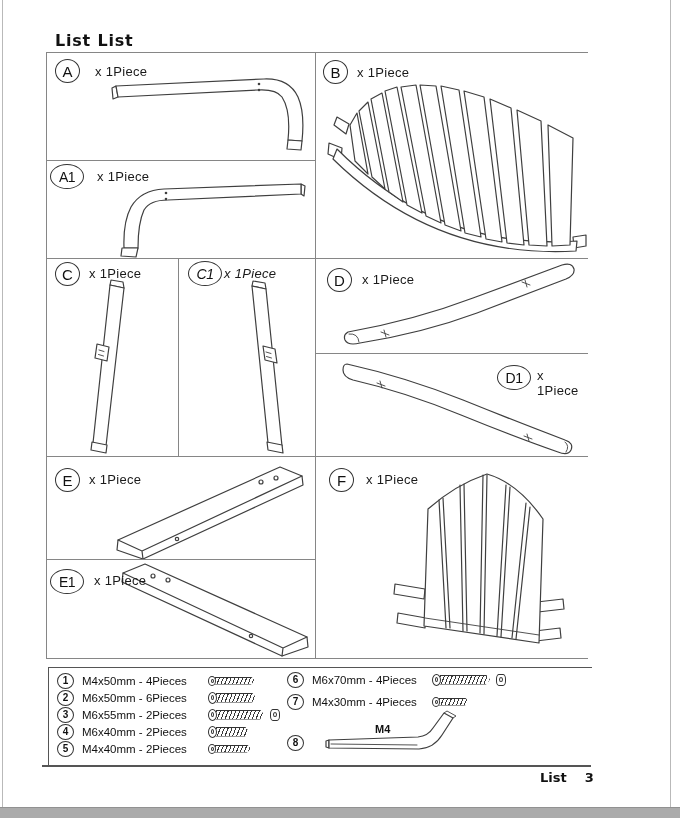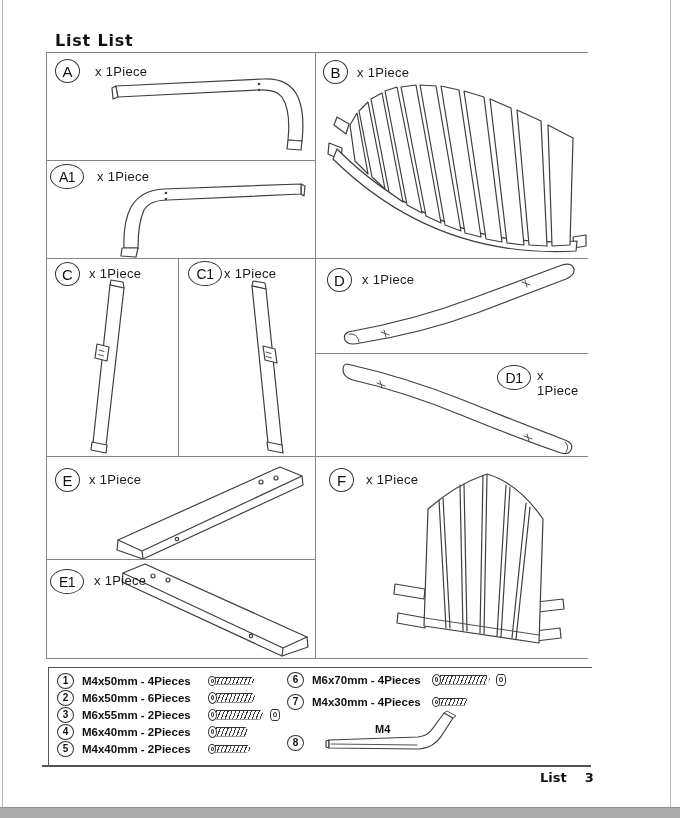--- a/index.html
+++ b/index.html
@@ -24,21 +24,21 @@
   .art .f{fill:#ffffff;}
   .art .dot{fill:#3f3f3f;stroke:none;}
   .art .thin{stroke-width:0.9;}
   
   .hwbox{position:absolute;left:48px;top:667px;width:543px;height:99px;
          border-top:1.5px solid #555;border-left:1.5px solid #555;}
   .hw-row{position:absolute;display:flex;align-items:center;gap:8px;height:17px;}
   .hw-num{box-sizing:border-box;width:17px;height:16px;border:1.2px solid #333;border-radius:50%;
           display:flex;align-items:center;justify-content:center;
           font-size:10px;font-weight:bold;color:#111;background:#fff;flex:0 0 auto;}
-  .hw-label{font-size:11.5px;font-weight:bold;color:#111;width:118px;flex:0 0 auto;}
+  .hw-label{font-size:11.5px;font-weight:normal;color:#111;width:118px;flex:0 0 auto;}
   .hw-label.r{width:112px;}
   .screw{display:flex;align-items:center;height:14px;}
   .screw-head{box-sizing:border-box;border:1.2px solid #333;border-radius:50%;background:#fff;
           display:flex;align-items:center;justify-content:center;flex:0 0 auto;}
   .m6 .screw-head{width:9px;height:12px;}
   .m4 .screw-head{width:8px;height:10px;}
   .screw-head::after{content:"";box-sizing:border-box;border:1px solid #333;border-radius:50%;}
   .m6 .screw-head::after{width:3px;height:5px;}
   .m4 .screw-head::after{width:3px;height:4px;}
   .screw-shaft{margin-left:-1px;
@@ -129,21 +129,21 @@
       <path class="f" d="M64,27 L78,30 L60,188 L47,185 Z"></path>
       <path class="f" d="M51,86 L63,89 L61,103 L49,100 Z"></path>
       <line class="thin" x1="53" y1="92" x2="58" y2="93.5"></line>
       <line class="thin" x1="52.5" y1="96.5" x2="57.5" y2="98"></line>
       <path class="f" d="M46,184 L61,187 L60,195 L45,192 Z"></path>
     </svg>
     <span class="badge sm" style="left:9px;top:4px;">C</span>
     <span class="qty" style="left:43px;top:8px;">x 1Piece</span>
   </div>
 
-  <div class="cell" style="left:178px;top:258px;width:137px;height:198px;">
+  <div class="cell" style="left:178px;top:258px;width:137px;height:198px;font-style:italic;">
     <svg class="art" width="137" height="198" viewBox="0 0 137 198">
       <path class="f" d="M75,23 L87,25 L88,31 L74,28 Z"></path>
       <path class="f" d="M74,28 L88,31 L104,188 L90,185 Z"></path>
       <path class="f" d="M85,88 L97,91 L99,105 L87,102 Z"></path>
       <line class="thin" x1="88" y1="94" x2="93" y2="95.5"></line>
       <line class="thin" x1="88.5" y1="98.5" x2="93.5" y2="100"></line>
       <path class="f" d="M89,184 L104,187 L105,195 L90,192 Z"></path>
     </svg>
     <span class="badge wide" style="left:10px;top:3px;">C1</span>
     <span class="qty" style="left:46px;top:8px;">x 1Piece</span>

